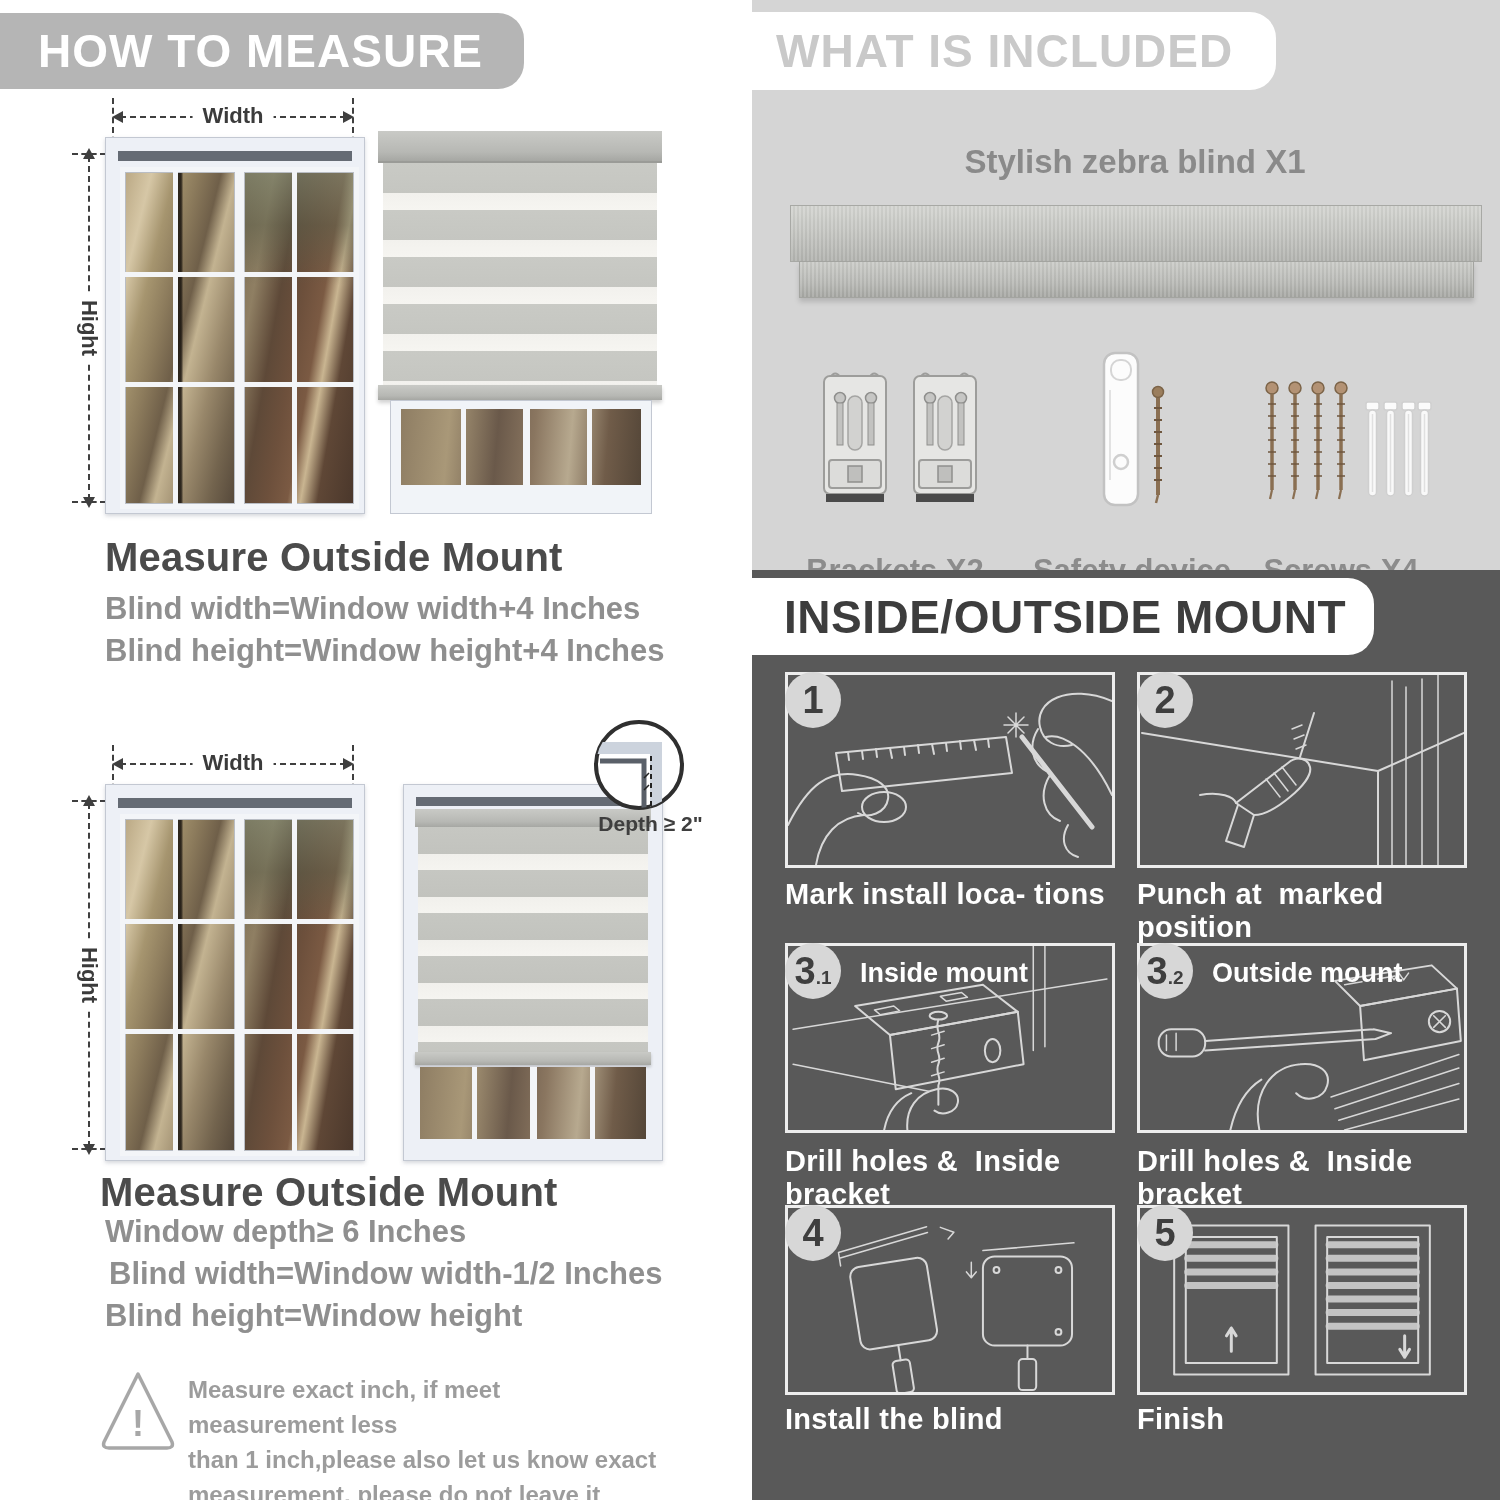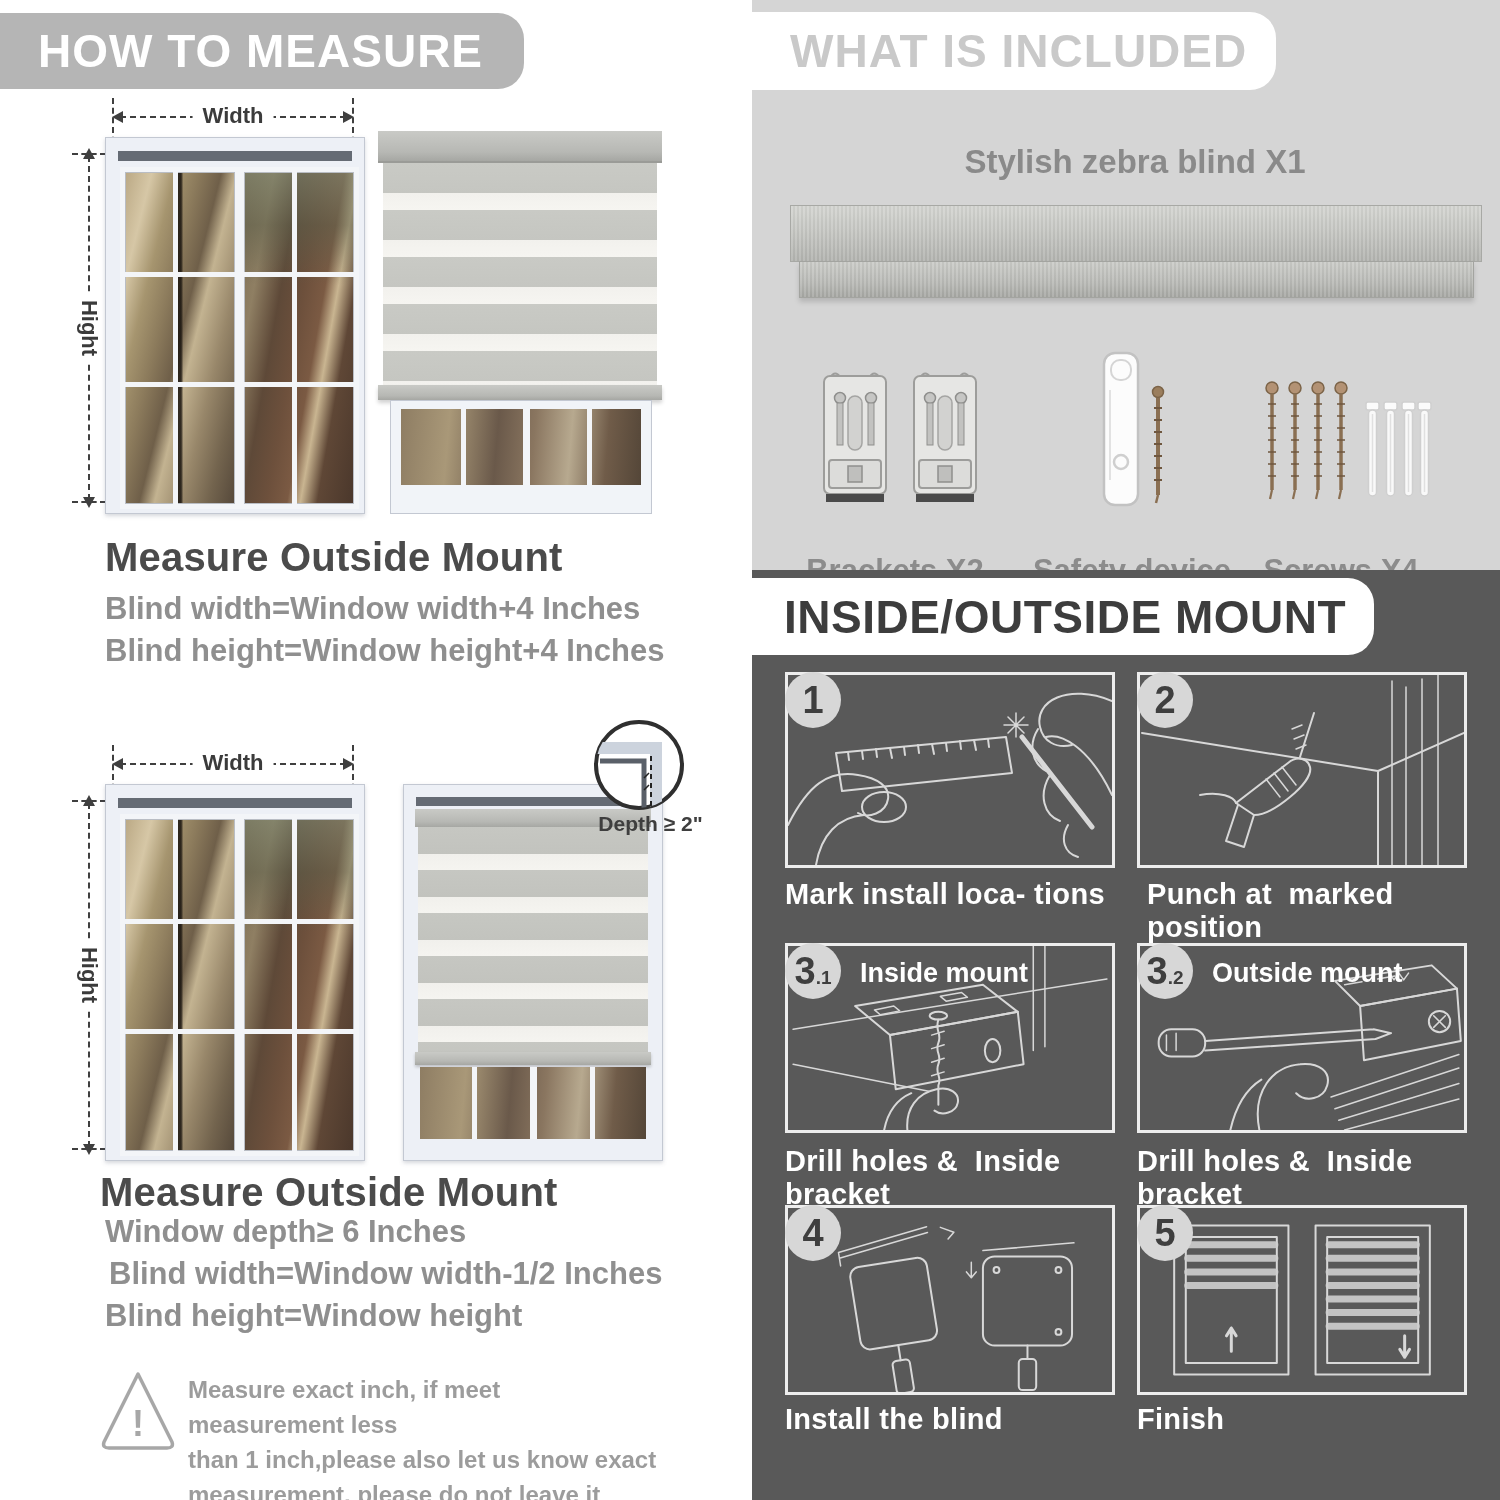--- a/index.html
+++ b/index.html
@@ -5,21 +5,21 @@
   html,body{margin:0;padding:0;background:#fff;}
   .canvas{position:relative;width:1500px;height:1500px;background:#ffffff;overflow:hidden;
           font-family:"Liberation Sans",sans-serif;}
   .abs{position:absolute;}
 
   
   .band{position:absolute;display:flex;align-items:center;}
   .band-left{left:0;top:13px;width:524px;height:76px;background:#b5b5b5;border-radius:0 26px 26px 0;text-align:right;}
   .band-left span{margin-left:38px;font-size:46px;font-weight:700;color:#ffffff;letter-spacing:1px;}
   .band-included{left:752px;top:12px;width:524px;height:78px;background:#ffffff;border-radius:0 26px 26px 0;}
-  .band-included span{margin-left:38px;font-size:46px;font-weight:700;color:#c9c9c9;letter-spacing:1px;}
+  .band-included span{margin-left:24px;font-size:46px;font-weight:700;color:#c9c9c9;letter-spacing:1px;}
   .band-mount{left:752px;top:578px;width:622px;height:77px;background:#ffffff;border-radius:0 26px 26px 0;}
   .band-mount span{margin-left:32px;font-size:46px;font-weight:800;color:#3d3d3d;letter-spacing:.5px;}
 
   
   .sec-title{position:absolute;font-size:40px;font-weight:700;color:#4b4b4b;letter-spacing:.2px;}
   .sec-line{position:absolute;font-size:31px;font-weight:700;color:#8f8f8f;}
   .warn-text{position:absolute;font-size:24px;font-weight:700;color:#9c9c9c;line-height:35px;white-space:pre-line;}
 
   
   .w-arrow{position:absolute;width:242px;height:18px;}
@@ -351,21 +351,21 @@
       <path d="M156,74 l10,-4 M154,64 l10,-4 M152,54 l10,-4" stroke-width="1.5"></path>
       <path d="M96,128 L148,88 C158,80 168,84 170,92 C172,100 162,112 150,122 C138,132 124,140 114,140 Z"></path>
       <path d="M114,140 L104,172 L86,166 L98,130"></path>
       <path d="M126,104 l14,18 M134,98 l14,18 M142,92 l14,18" stroke-width="1.5"></path>
       <path d="M60,120 C80,116 94,122 96,128"></path>
     </svg>
     <div class="badge">
         <b>2</b>
       </div>
   </div>
-  <div class="caption" style="left:1137px;top:878px;width:345px;margin-left:10px;">Punch at  marked position</div>
+  <div class="caption" style="left:1137px;top:878px;width:345px;">Punch at  marked position</div>
 
   <div class="panel" style="left:785px;top:943px;height:190px;">
     <svg class="art" viewBox="0 0 324 190" fill="none" stroke="#d8d8d8" stroke-width="2" stroke-linecap="round" stroke-linejoin="round">
       <path d="M0,86 L324,34 M0,122 L140,150" stroke-width="1.5"></path>
       <path d="M248,0 V108 M260,0 V104" stroke-width="1.5"></path>
       <path d="M64,62 L196,40 L232,68 L100,92 Z"></path>
       <path d="M84,66 l20,-4 l6,5 l-20,4 z M152,52 l22,-4 l6,5 l-22,4 z" stroke-width="1.5"></path>
       <path d="M100,92 L232,68 L238,122 L106,148 Z"></path>
       <ellipse cx="206" cy="108" rx="8" ry="12"></ellipse>
       <ellipse cx="150" cy="72" rx="9" ry="4"></ellipse>

